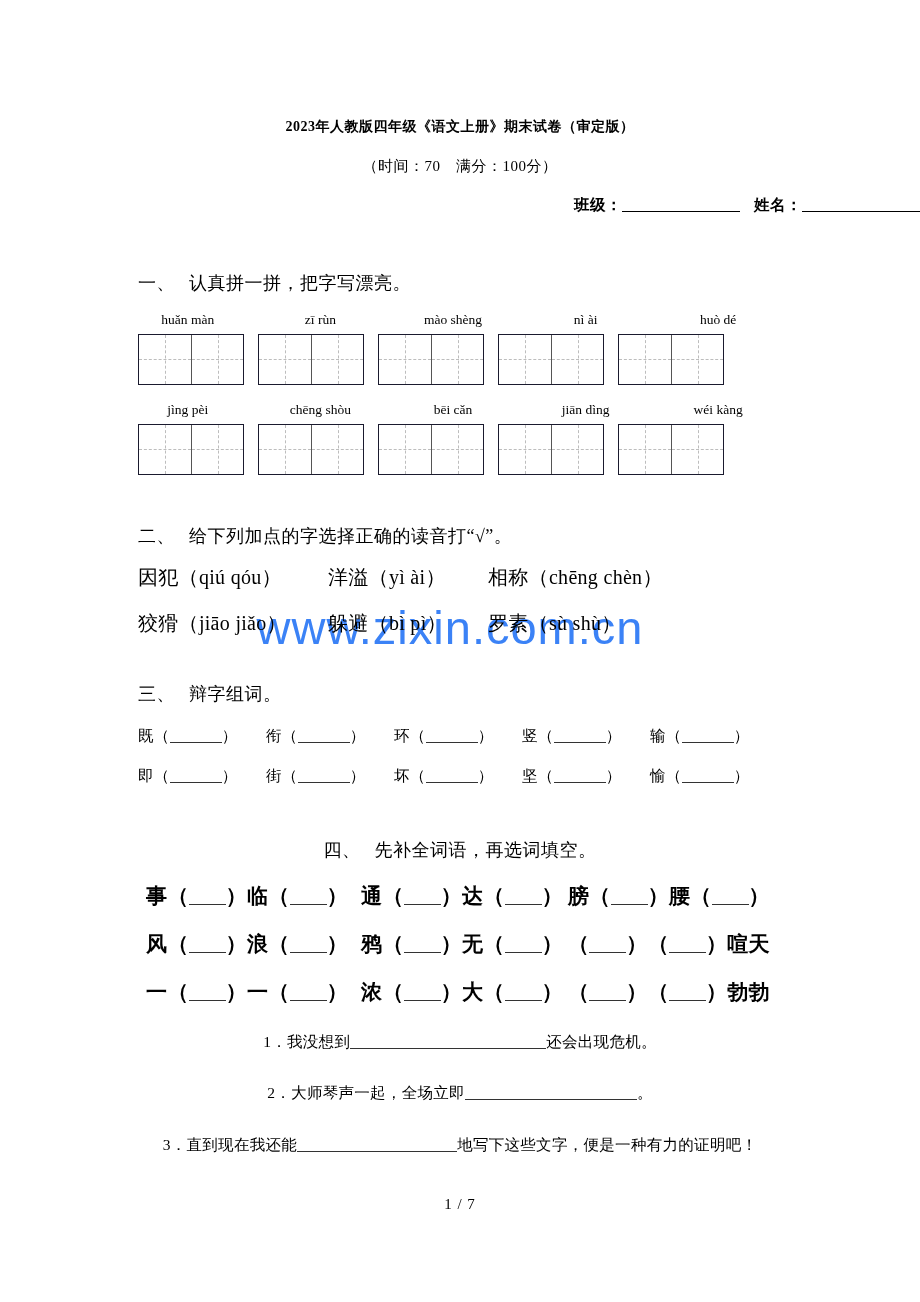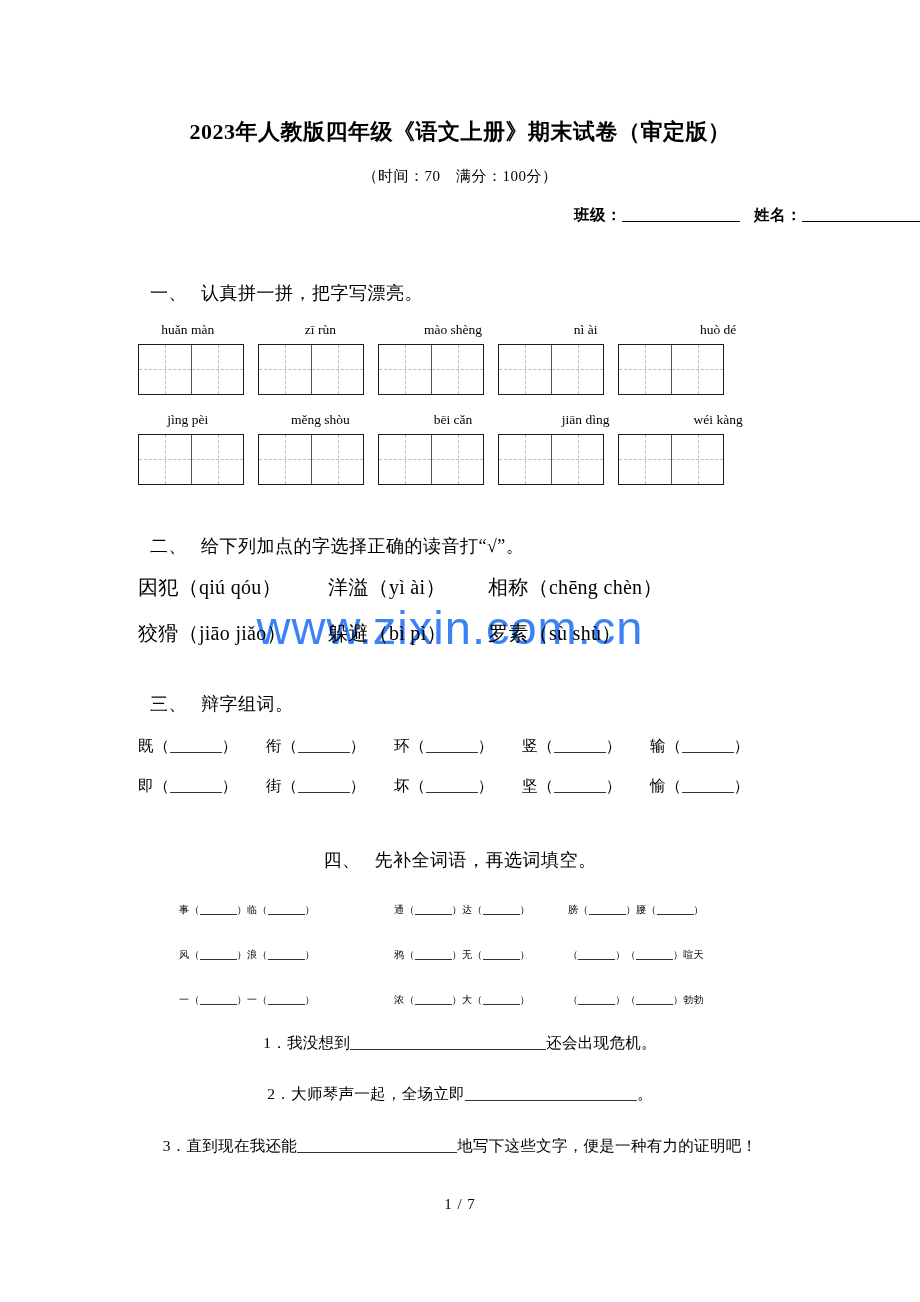--- a/index.html
+++ b/index.html
@@ -38,21 +38,21 @@
     z-index: 0;
     pointer-events: none;
     user-select: none;
   }
 
   .content { position: relative; z-index: 2; }
 
   
   .doc-title {
     text-align: center;
-    font-size: 22px;
+    font-size: 14px;
     font-weight: bold;
     letter-spacing: 0.5px;
     margin: 0;
     padding-top: 118px;
     line-height: 1.25;
   }
   .doc-subtitle {
     text-align: center;
     font-size: 15px;
     margin-top: 21px;
@@ -73,21 +73,21 @@
     vertical-align: -2px;
     margin-right: 14px;
   }
   .field-line.last { margin-right: 0; }
 
   
   .body-wrap { padding: 0 138px 0 138px; }
 
   .section-head {
     font-size: 18px;
-    margin: 12px;
+    margin: 0;
     letter-spacing: 0.5px;
     line-height: 1.3;
   }
   .section-head .num { margin-right: 14px; }
 
   .sec1 { margin-top: 56px; }
   .sec2 { margin-top: 50px; }
   .sec3 { margin-top: 46px; }
   .sec4 { margin-top: 52px; text-align: center; }
 
@@ -173,24 +173,25 @@
   .blank-s {
     display: inline-block;
     width: 52px;
     border-bottom: 1.1px solid #333;
     height: 14px;
     vertical-align: -2px;
   }
 
   
   .ci4-row {
-    font-size: 10px;
-    margin-top: 28px;
+    font-size: 21px;
+    margin-top: 20px;
     display: flex;
     letter-spacing: 0.3px;
+    font-weight: bold;
   }
   .ci4-row .grp {
     white-space: nowrap;
   }
   .ci4-row .grp.g1 { width: 218px; }
   .ci4-row .grp.g2 { width: 212px; }
   .ci4-row .grp.g3 { width: auto; }
   .blank-xs {
     display: inline-block;
     width: 37px;
@@ -274,21 +275,21 @@
               <span class="cell"></span>
             </span>
           <span class="grid-group">
               <span class="cell"></span>
               <span class="cell"></span>
             </span>
         </div>
 
         <div class="pinyin-row">
           <span class="pin">jìng pèi</span>
-          <span class="pin">měng shòu</span>
+          <span class="pin">chēng shòu</span>
           <span class="pin">bēi cǎn</span>
           <span class="pin">jiān dìng</span>
           <span class="pin">wéi kàng</span>
         </div>
         <div class="grid-row grid-row2">
           <span class="grid-group">
               <span class="cell"></span>
               <span class="cell"></span>
             </span>
           <span class="grid-group">

